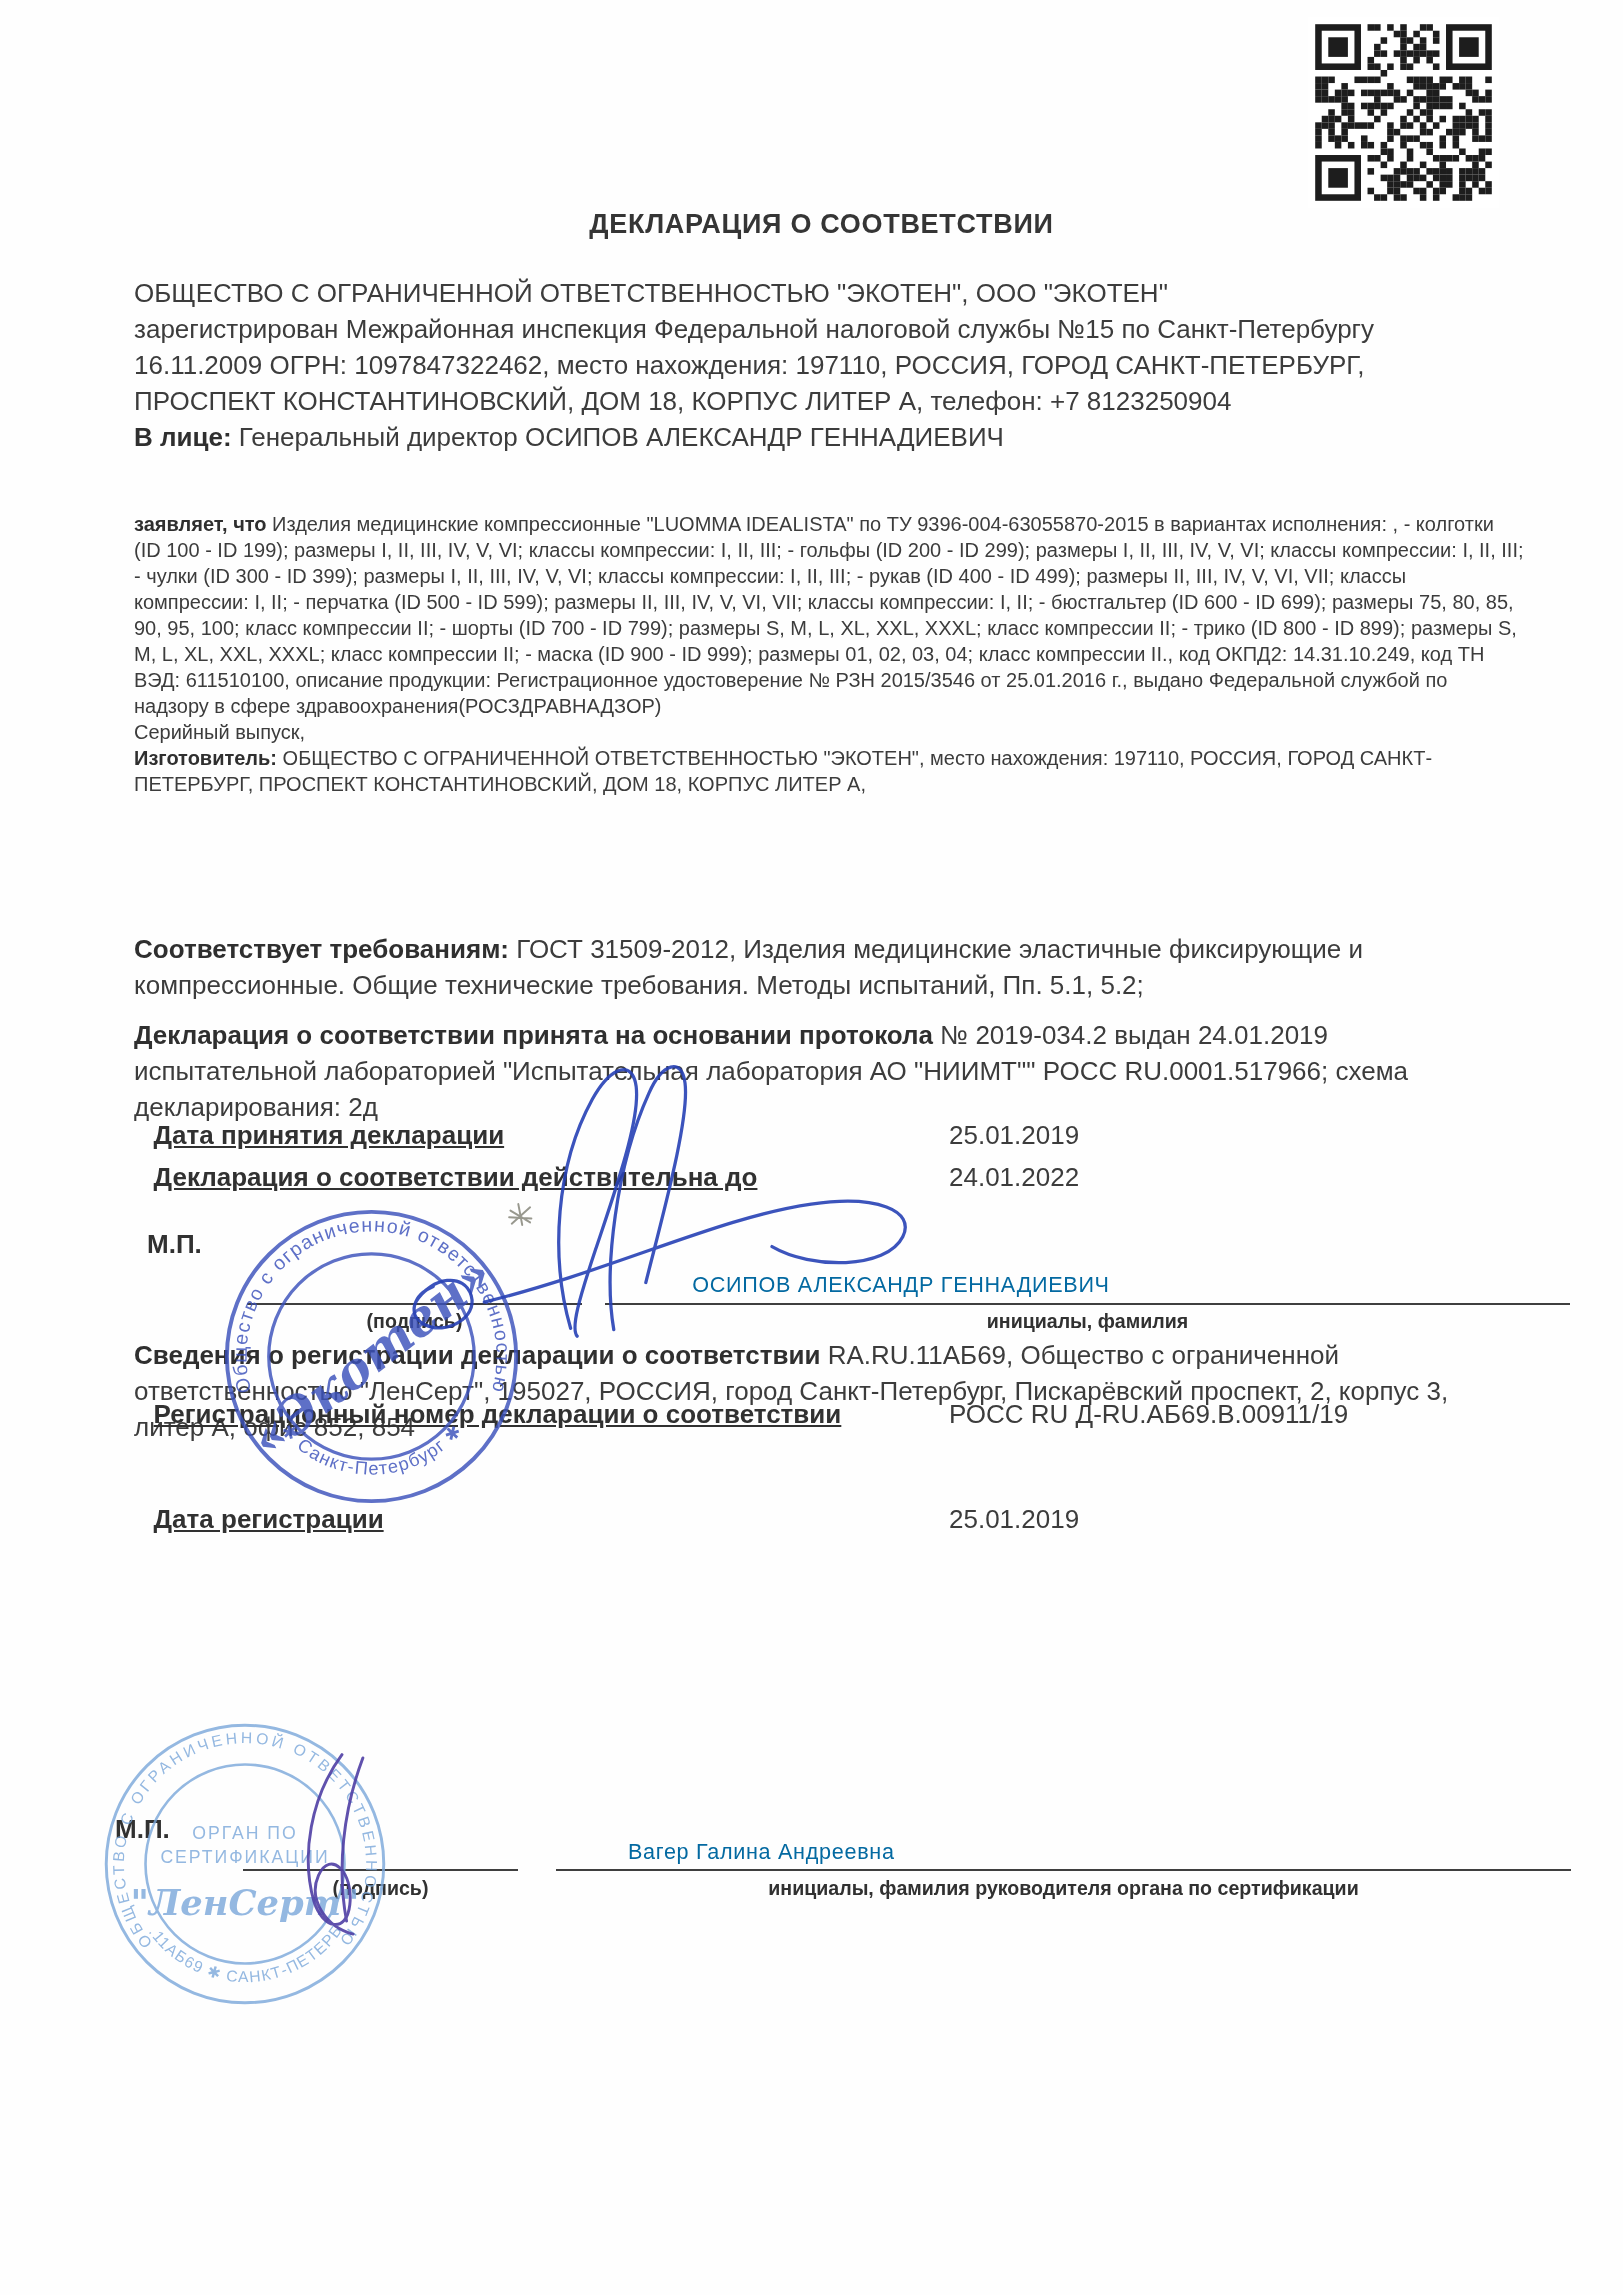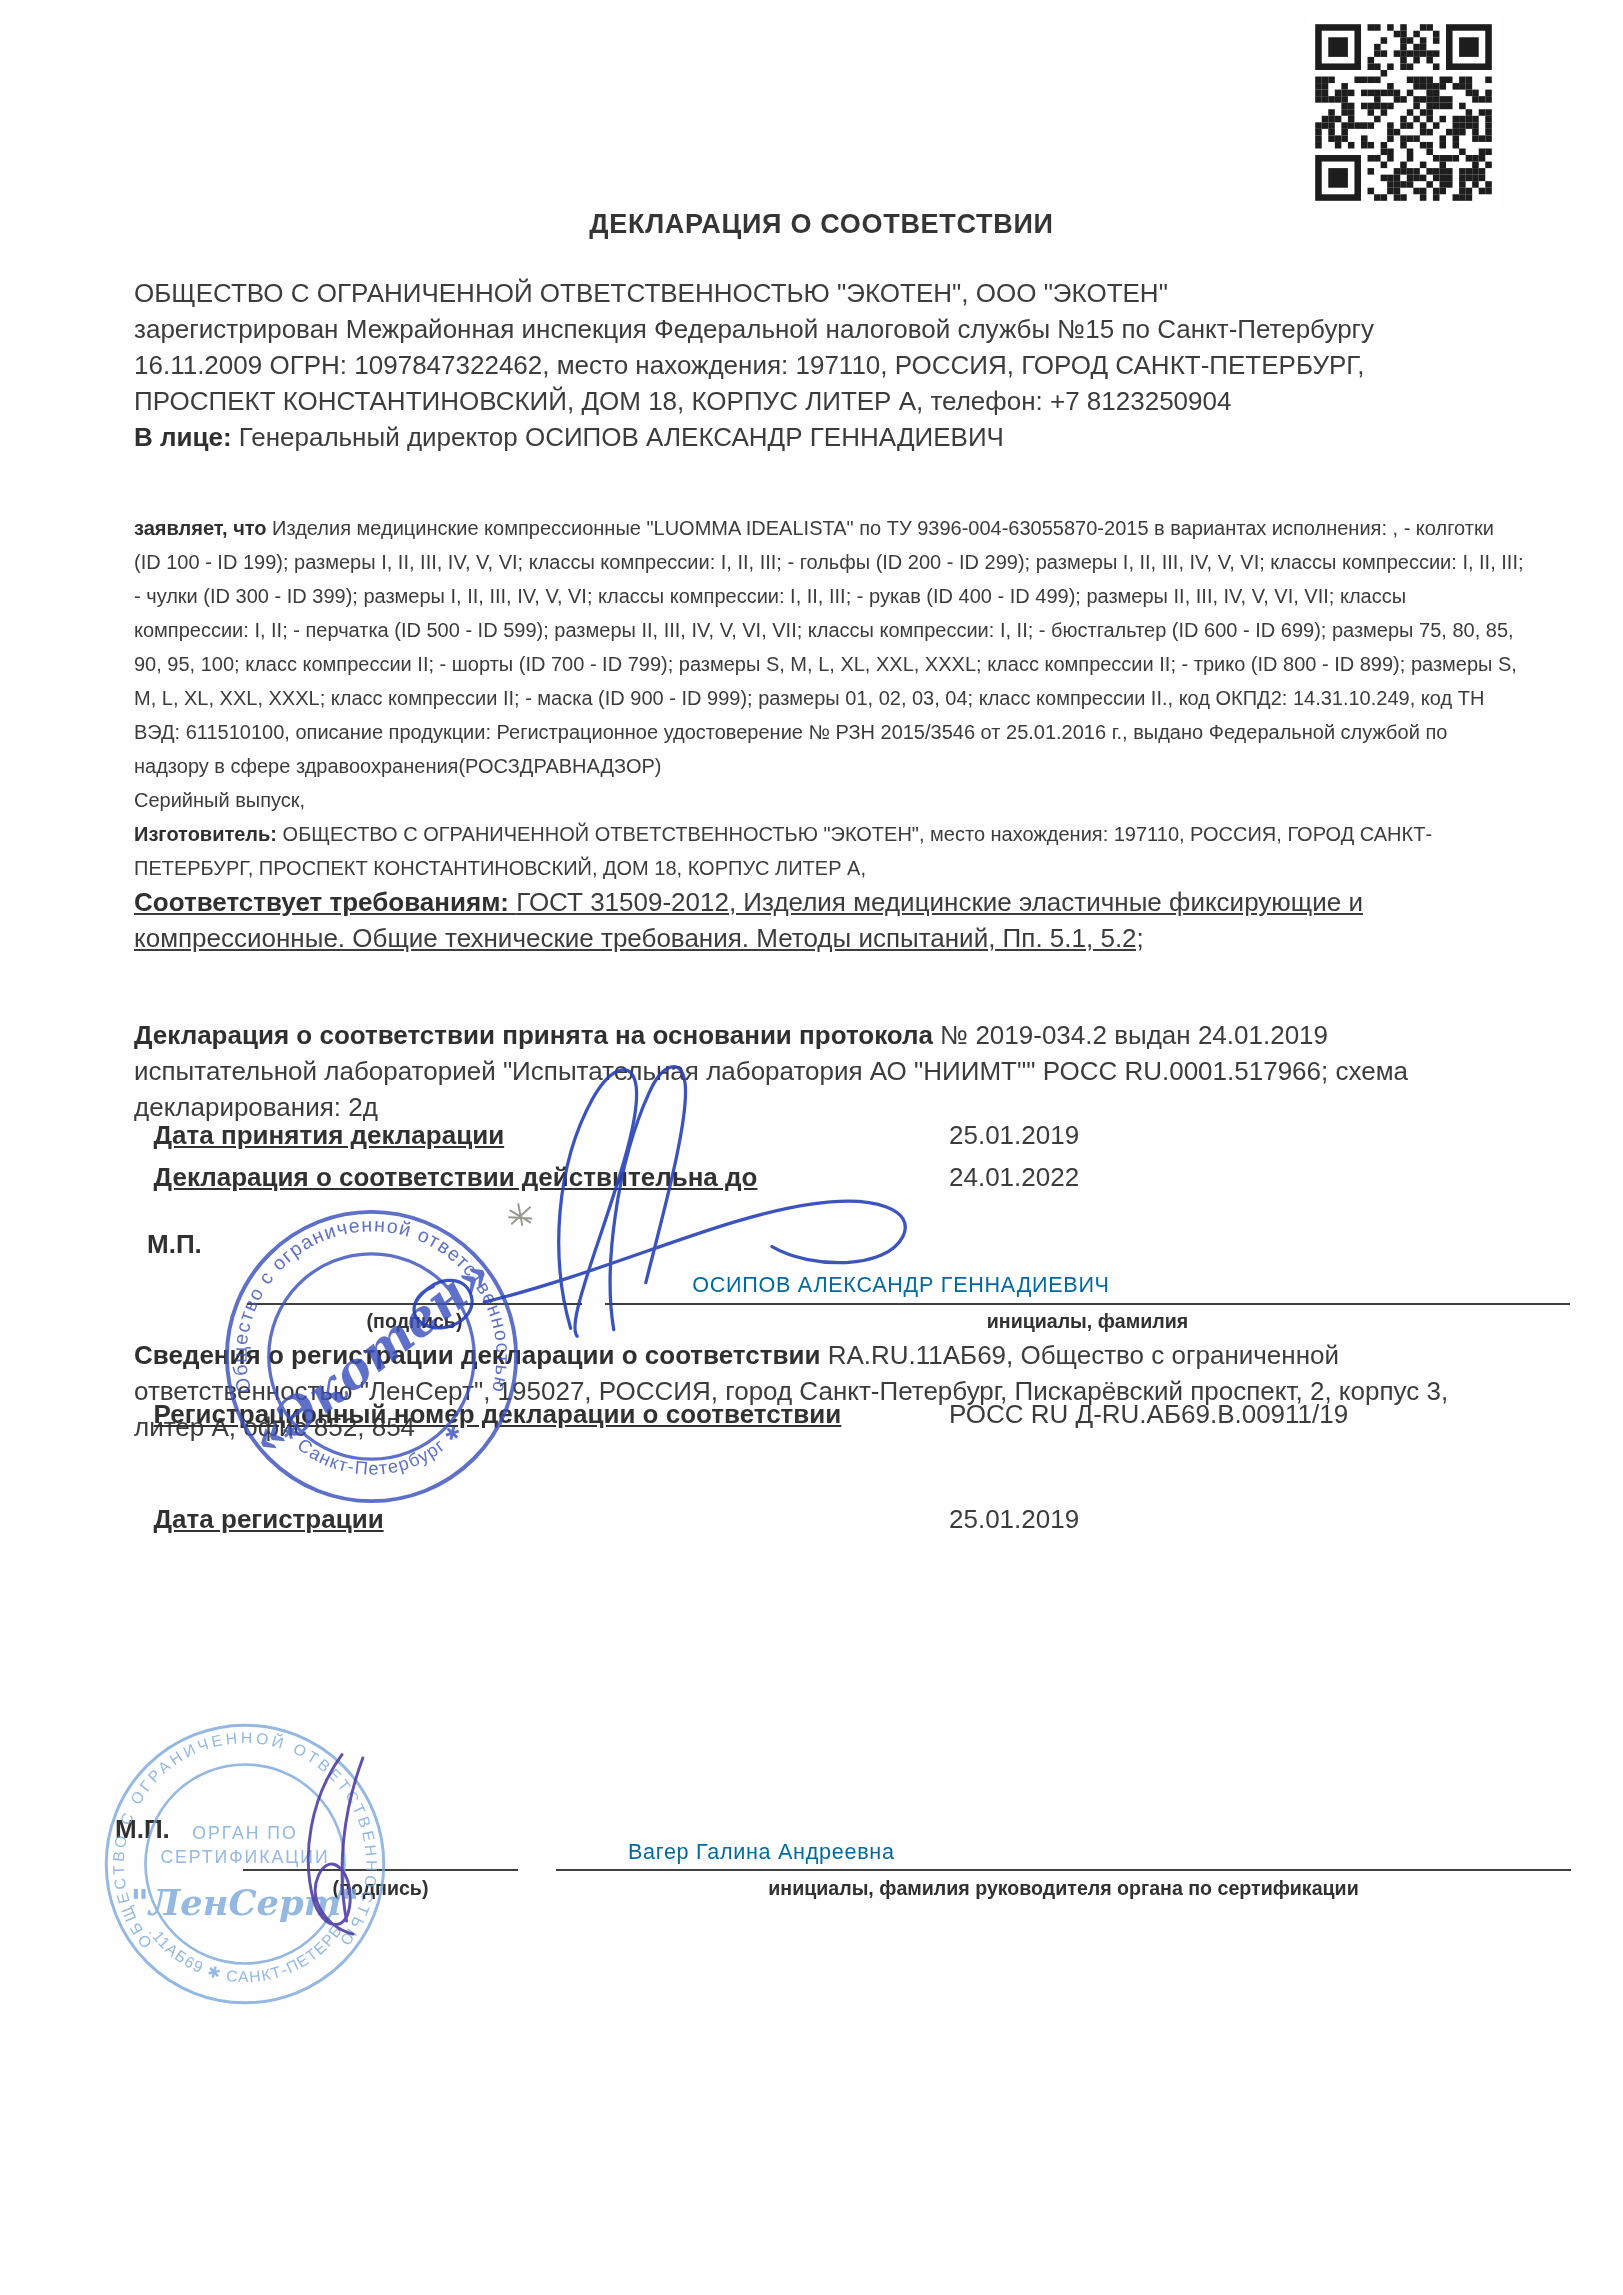--- a/index.html
+++ b/index.html
@@ -7,21 +7,21 @@
     position:relative; width:1624px; height:2295px; background:#fefefe;
     font-family:"Liberation Sans", sans-serif; color:#3c3c3c; overflow:hidden;
   }
   p{margin:0;}
   b{color:#2f2f2f;}
   .title{
     position:absolute; left:134px; top:209px; width:1375px;
     text-align:center; font-size:27px; font-weight:bold; color:#353535; letter-spacing:0.7px;
   }
   .block{position:absolute; left:134px; width:1375px; font-size:26px; line-height:36px;}
-  .small{width:1391px; font-size:20px; line-height:34px;}
+  .small{width:1391px; font-size:20px; line-height:26px;}
   .row{position:absolute; left:134px; width:1393px; font-size:26px; line-height:29px;
        font-weight:bold; color:#313131; padding-left:19.6px; box-sizing:border-box;text-decoration:underline;}
   .row .rvalue{position:absolute; left:815px; font-weight:normal; color:#3c3c3c;}
   .mp{position:absolute; font-size:26px; font-weight:bold; color:#313131;}
   .sigline{position:absolute; border-top:2.6px solid #3f3f3f; height:0;}
   .signame{position:absolute; font-size:21.6px; letter-spacing:0.7px; color:#0369a1; text-align:center;}
   .sigcap{position:absolute; font-size:19.6px; font-weight:bold; color:#313131; text-align:center;}
   .stamp,.sig,.qr{position:absolute;}
 </style>
 </head>
@@ -332,21 +332,21 @@
       <b>заявляет, что</b>
       <span>Изделия медицинские компрессионные "LUOMMA IDEALISTA" по ТУ 9396-004-63055870-2015 в вариантах исполнения: , - колготки (ID 100 - ID 199); размеры I, II, III, IV, V, VI; классы компрессии: I, II, III; - гольфы (ID 200 - ID 299); размеры I, II, III, IV, V, VI; классы компрессии: I, II, III; - чулки (ID 300 - ID 399); размеры I, II, III, IV, V, VI; классы компрессии: I, II, III; - рукав (ID 400 - ID 499); размеры II, III, IV, V, VI, VII; классы компрессии: I, II; - перчатка (ID 500 - ID 599); размеры II, III, IV, V, VI, VII; классы компрессии: I, II; - бюстгальтер (ID 600 - ID 699); размеры 75, 80, 85, 90, 95, 100; класс компрессии II; - шорты (ID 700 - ID 799); размеры S, M, L, XL, XXL, XXXL; класс компрессии II; - трико (ID 800 - ID 899); размеры S, M, L, XL, XXL, XXXL; класс компрессии II; - маска (ID 900 - ID 999); размеры 01, 02, 03, 04; класс компрессии II., код ОКПД2: 14.31.10.249, код ТН ВЭД: 611510100, описание продукции: Регистрационное удостоверение № РЗН 2015/3546 от 25.01.2016 г., выдано Федеральной службой по надзору в сфере здравоохранения(РОСЗДРАВНАДЗОР)</span>
     </p>
     <p>Серийный выпуск,</p>
     <p>
       <b>Изготовитель:</b>
       <span>ОБЩЕСТВО С ОГРАНИЧЕННОЙ ОТВЕТСТВЕННОСТЬЮ "ЭКОТЕН", место нахождения: 197110, РОССИЯ, ГОРОД САНКТ-ПЕТЕРБУРГ, ПРОСПЕКТ КОНСТАНТИНОВСКИЙ, ДОМ 18, КОРПУС ЛИТЕР А,</span>
     </p>
   </div>
 
-  <div class="block" style="top:884px;text-decoration:underline;">
+  <div class="block" style="top:931px;">
     <p>
       <b>Соответствует требованиям:</b>
       <span>ГОСТ 31509-2012, Изделия медицинские эластичные фиксирующие и компрессионные. Общие технические требования. Методы испытаний, Пп. 5.1, 5.2;</span>
     </p>
   </div>
 
   <div class="block" style="top:1017px;">
     <p>
       <b>Декларация о соответствии принята на основании протокола</b>
       <span>№ 2019-034.2 выдан 24.01.2019 испытательной лабораторией "Испытательная лаборатория АО "НИИМТ"" РОСС RU.0001.517966; схема декларирования: 2д</span>

